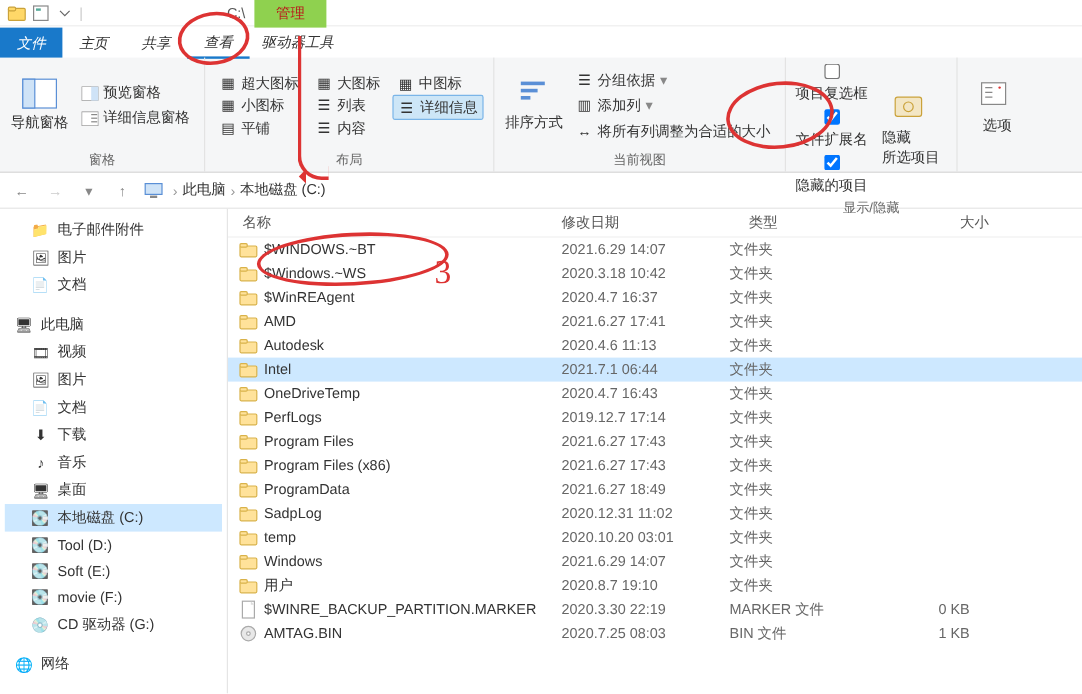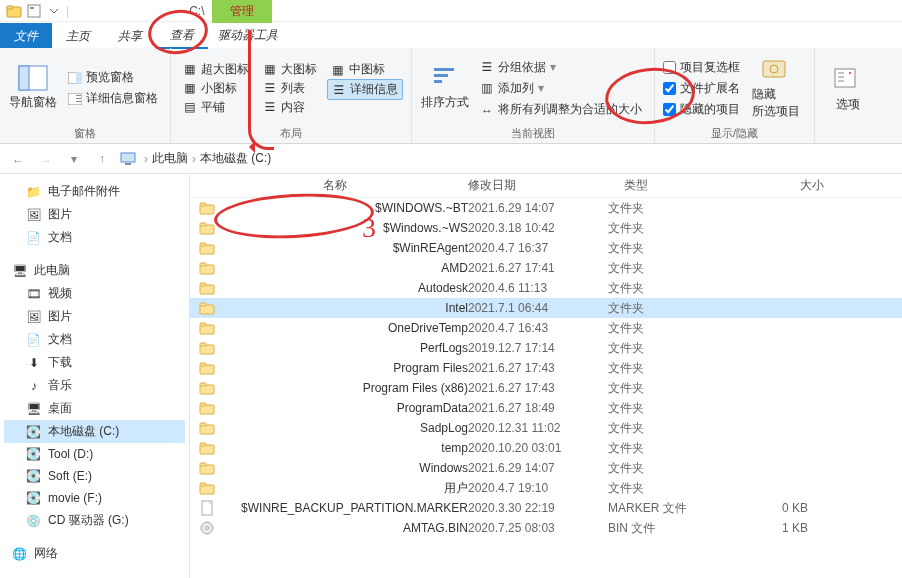--- a/index.html
+++ b/index.html
@@ -18,48 +18,48 @@
 
   .ribbon { display: flex; background: #f5f6f7; border-bottom: 1px solid #d8d8d8; height: 96px; }
   .ribbon-group { border-right: 1px solid #e3e3e3; padding: 4px 8px 2px; display: flex; flex-direction: column; justify-content: space-between; }
   .group-body { display: flex; gap: 6px; flex: 1; }
   .group-label { text-align: center; color: #666; font-size: 11px; padding-top: 2px; }
   .big-btn { display: flex; flex-direction: column; align-items: center; justify-content: center; width: 50px; gap: 3px; cursor: pointer; }
   .big-icon { width: 30px; height: 26px; }
   .v-stack { display: flex; flex-direction: column; gap: 2px; justify-content: center; }
   .small-btn { display: flex; align-items: center; gap: 4px; padding: 1px 4px; cursor: pointer; white-space: nowrap; }
   .small-btn.selected { border: 1px solid #7ab5e8; background: #cde6f7; border-radius: 2px; }
-  .check { display: flex; align-items: center; gap: 4px; padding: 1px 0; }
+  .check { display: flex; align-items: center; gap: 4px; padding: 1px 0; flex-direction: column; }
   .check input { margin: 0; }
   .mini-icon { width: 14px; height: 14px; display: inline-flex; align-items: center; justify-content: center; }
 
   .addressbar { display: flex; align-items: center; gap: 8px; height: 30px; padding: 2px 8px; border-bottom: 1px solid #e5e5e5; }
   .nav-arrow { width: 20px; height: 20px; border-radius: 2px; display: inline-flex; align-items: center; justify-content: center; color: #888; cursor: pointer; }
   .path { display: flex; align-items: center; gap: 4px; flex: 0 0 auto; color: #333; }
   .path-sep { color: #999; }
 
   .content { display: flex; height: 404px; }
   .nav-pane { width: 190px; border-right: 1px solid #e5e5e5; padding: 6px 4px; overflow: hidden; }
   .nav-item { display: flex; align-items: center; gap: 6px; padding: 3px 4px 3px 22px; cursor: pointer; white-space: nowrap; }
   .nav-item.top { padding-left: 8px; font-weight: normal; }
   .nav-item.selected { background: #cde8ff; }
   .nav-item .nico { width: 16px; height: 16px; display: inline-flex; align-items: center; justify-content: center; }
   .nav-sep { height: 10px; }
 
   .file-area { flex: 1; position: relative; }
   .file-header { display: flex; padding: 0 8px; height: 24px; align-items: center; color: #555; border-bottom: 1px solid #f0f0f0; }
-  .col-name { width: 270px; padding-left: 4px; text-align: center; }
+  .col-name { width: 270px; padding-left: 4px; }
   .col-date { width: 140px; }
   .col-type { width: 120px; margin-left: 16px; }
   .col-size { width: 80px; text-align: right; }
   .file-rows { }
   .row { display: flex; padding: 1px 8px; height: 20px; align-items: center; cursor: pointer; }
   .row.selected { background: #cde8ff; }
   .row .fico { width: 18px; height: 16px; margin-right: 4px; display: inline-flex; align-items: center; justify-content: center; }
-  .row .c-name { width: 248px; white-space: nowrap; overflow: hidden; text-align: right; }
+  .row .c-name { width: 248px; white-space: nowrap; overflow: hidden; }
   .row .c-date { width: 140px; color: #666; }
   .row .c-type { width: 120px; color: #666; }
   .row .c-size { width: 80px; text-align: right; color: #666; }
 
   
   .anno { position: absolute; pointer-events: none; }
   .circle1 { left: 148px; top: 10px; width: 60px; height: 44px; border: 3px solid #d33; border-radius: 50%; transform: rotate(-8deg); }
   .arrow1 { left: 248px; top: 30px; width: 26px; height: 120px; border-left: 3px solid #d33; border-bottom: 3px solid #d33; border-bottom-left-radius: 20px; }
   .arrow1::after { content: ""; position: absolute; bottom: -6px; left: -8px; border: 6px solid transparent; border-right-color: #d33; }
   .circle2 { left: 605px; top: 68px; width: 90px; height: 56px; border: 3px solid #d33; border-radius: 50%; transform: rotate(-6deg); }
@@ -533,21 +533,21 @@
           <span class="c-size"></span>
         </div>
         <div class="row">
           <span class="fico">
             <svg width="16" height="14">
               <rect x="1" y="4" width="14" height="9" rx="1" fill="#ffe29a" stroke="#d9b24a"></rect>
               <rect x="1" y="2" width="6" height="3" rx="1" fill="#ffe29a" stroke="#d9b24a"></rect>
             </svg>
           </span>
           <span class="c-name">用户</span>
-          <span class="c-date">2020.4.7 19:10</span>
+          <span class="c-date">2020.8.7 19:10</span>
           <span class="c-type">文件夹</span>
           <span class="c-size"></span>
         </div>
         <div class="row">
           <span class="fico">
             <svg width="14" height="16">
               <rect x="2" y="1" width="10" height="14" fill="#fff" stroke="#aaa"></rect>
               <path d="M9 1 L12 4 L9 4 Z" fill="#ddd"></path>
             </svg>
           </span>

